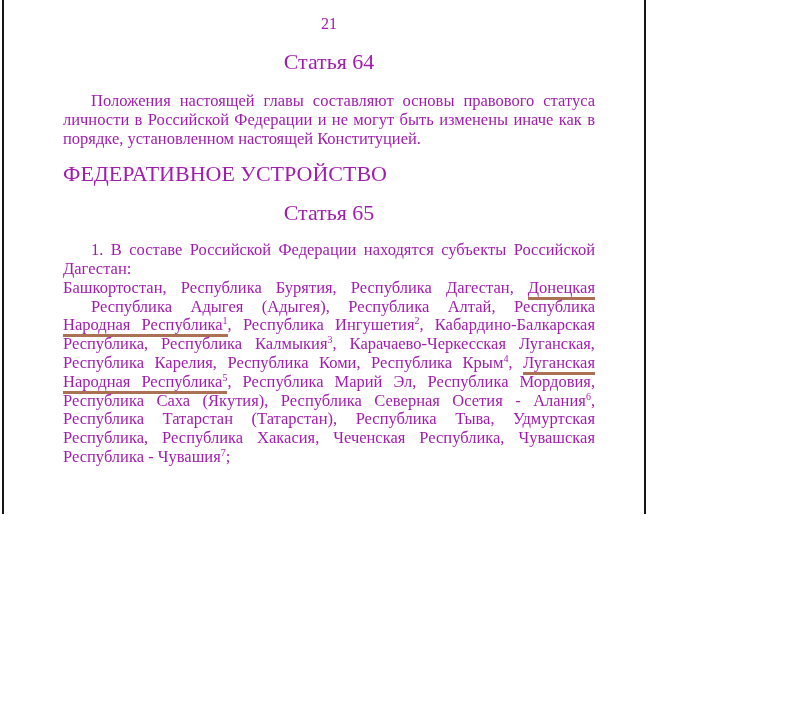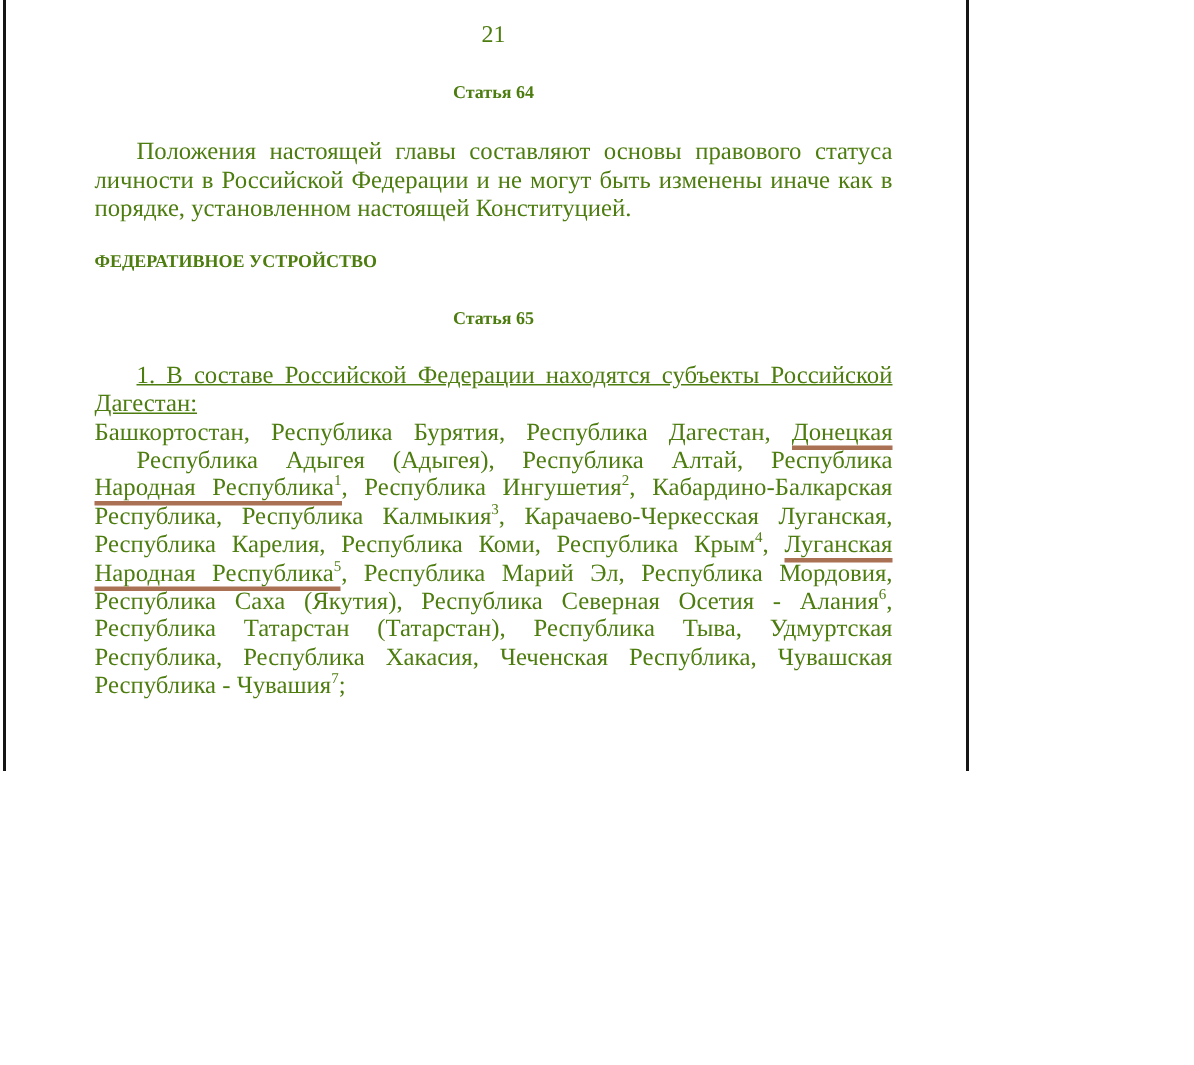--- a/index.html
+++ b/index.html
@@ -1,31 +1,31 @@
 <!DOCTYPE html>
 <html style="--ucolor: #ab7154;"><head>
 <meta charset="utf-8">
 <style>
   html,body{margin:0;padding:0;background:#ffffff;}
   body{width:796px;height:710px;overflow:hidden;}
   .canvas{position:relative;width:796px;height:710px;background:#ffffff;
-          font-family:"Liberation Serif","DejaVu Serif",serif;color:#4d7c0f;}
+          font-family:"Liberation Serif","DejaVu Serif",serif;color:#a21caf;}
   .vrule{position:absolute;top:0;width:2px;height:514px;background:#151515;}
   .vrule.left{left:2px;}
   .vrule.right{left:644px;}
   .content{position:absolute;left:4px;top:0;width:640px;box-sizing:border-box;
            padding:0 49px 0 59px;}
   .pagenum{text-align:center;padding-top:14px;font-size:16px;line-height:19px;}
-  .hd{margin:0;text-align:center;font-weight:bold;font-size:12px;line-height:19px;}
+  .hd{margin:0;text-align:center;font-weight:normal;font-size:22px;line-height:19px;}
   .hd.a64{margin-top:19px;}
   .hd.ch3{margin-top:17px;}
   .hd.a65{margin-top:19px;}
   .para{margin:0;font-size:16.5px;}
   .para.p64{margin-top:21px;}
-  .para.p65intro{margin-top:19px;text-decoration:underline;}
+  .para.p65intro{margin-top:19px;}
   .line{line-height:18.8px;text-align:left;}
   .jl{text-align:justify;text-align-last:justify;}
   .ind{text-indent:28px;}
   sup{font-size:10px;line-height:0;vertical-align:super;letter-spacing:0;}
   .u{border-bottom:3px solid var(--ucolor,#ab7154);}
 </style>
 </head>
 <body>
 
 <div class="canvas">

